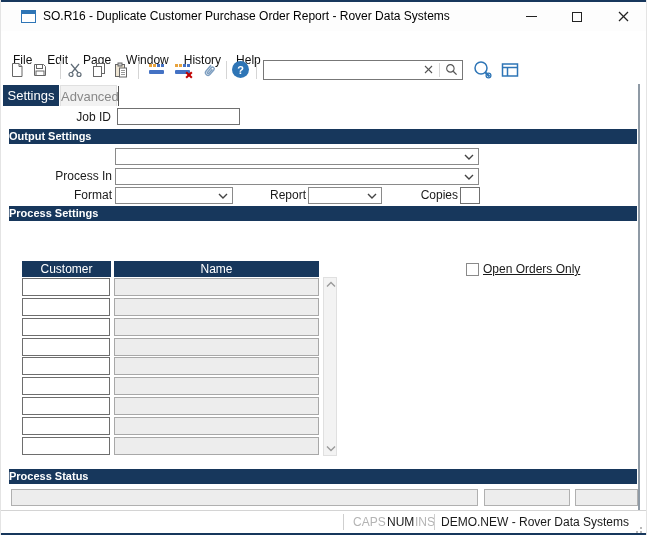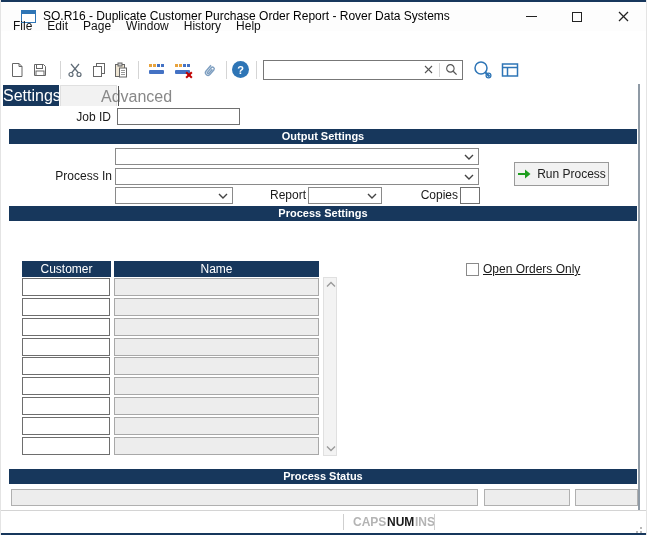--- a/index.html
+++ b/index.html
@@ -17,21 +17,21 @@
               display:flex; align-items:center; }
   .win-icon { position:absolute; left:20px; top:8px; width:15px; height:13px;
               border:1px solid #2E75B6; border-top:4px solid #2E75B6; background:#fff; }
   .title-text { position:absolute; left:42px; top:7px; font-size:12px; color:#000; white-space:nowrap; }
   .win-controls { position:absolute; right:0; top:0; height:29px; display:flex; }
   .win-btn { width:46px; height:29px; display:flex; align-items:center; justify-content:center; }
   .min-glyph { width:11px; height:1px; background:#222; display:block; }
   .max-glyph { width:10px; height:10px; border:1px solid #222; display:block; }
 
   
-  .menubar { position:absolute; left:0; right:10px; top:16px; height:20px; display:flex;
+  .menubar { position:absolute; left:0; right:10px; top:50px; height:20px; display:flex;
              padding-left:12px; align-items:center; }
   .menu-item { margin-right:15px; padding:2px 0; color:#111; cursor:default; }
 
   
   .toolbar { position:absolute; left:0; top:56px; height:27px; display:flex; align-items:center; padding-left:8px; }
   .tb-btn { display:flex; align-items:center; justify-content:center; }
   .tb-sep { width:1px; height:18px; background:#d5d5d5; }
   .searchbox { width:200px; height:20px; border:1px solid #777; background:#fff;
                display:flex; align-items:center; padding:0 4px; }
   .searchbox input { flex:1; min-width:0; border:none; outline:none; font:12px "Liberation Sans",sans-serif; }
@@ -40,31 +40,31 @@
   .mini-icon { position:relative; width:17px; height:15px; }
   .dash-row { position:absolute; left:0; top:2px; display:flex; gap:1px; }
   .dash-row span { width:3px; height:3px; display:block; }
   .mini-bar { position:absolute; left:0; top:8px; width:15px; height:4px; background:#4472C4; border-radius:1px; }
   .red-x { position:absolute; right:-1px; bottom:-2px; width:8px; height:8px; }
   .red-x:before, .red-x:after { content:""; position:absolute; left:3px; top:0; width:2px; height:8px; background:#C00000; }
   .red-x:before { transform:rotate(45deg); }
   .red-x:after  { transform:rotate(-45deg); }
 
   
-  .tab { position:absolute; top:85px; height:21px; line-height:21px; text-align:center; font-size:16px; cursor:default; }
+  .tab { position:absolute; top:85px; height:21px; line-height:21px; text-align:center; font-size:13px; cursor:default; }
   .tab-active   { left:2px;  width:56px; background:#17375C; color:#fff; }
-  .tab-inactive { left:59px; width:57px; background:#f2f2f2; color:#888; border:1px solid #e0e0e0; border-bottom:none;padding-left:40px; }
+  .tab-inactive { left:59px; width:57px; background:#f2f2f2; color:#888; border:1px solid #e0e0e0; border-bottom:none; }
   .tab-divider { position:absolute; left:117px; top:86px; width:1px; height:20px; background:#555; }
 
   
   .lbl { position:absolute; text-align:right; line-height:17px; height:17px; color:#1a1a1a; white-space:nowrap; }
   .txt { position:absolute; height:17px; border:1px solid #707070; background:#fff;
          font:12px "Liberation Sans",sans-serif; padding:0 3px; outline:none; }
   .navy-bar { position:absolute; left:8px; width:628px; height:15px; background:#17375C; color:#fff;
-              font-size:11px; font-weight:600; text-align:center; line-height:15px; }
+              font-size:11px; font-weight:600; line-height:15px; }
   .combo { position:absolute; height:17px; background:#fff; border:1px solid #8a8a8a; }
   .combo svg { position:absolute; right:4px; top:5px; }
   .run-btn { position:absolute; left:513px; top:162px; width:95px; height:24px; background:#f2f2f2;
              border:1px solid #9a9a9a; display:flex; align-items:center; justify-content:center; gap:6px;
              font-size:12px; color:#222; cursor:default; }
 
   
   .th { position:absolute; height:16px; background:#17375C; color:#fff; text-align:center;
         line-height:16px; font-size:12px; }
   .cell-input { position:absolute; left:21px; width:88px; height:18px; border:1px solid #6e6e6e; background:#fff;
@@ -77,21 +77,21 @@
   
   .checkbox { position:absolute; left:465px; top:263px; width:13px; height:13px;
               border:1px solid #8a8a8a; background:#fff; cursor:default; }
   .checkbox-label { position:absolute; left:482px; top:262px; line-height:15px;text-decoration:underline; }
 
   
   .status-field { position:absolute; top:489px; height:17px; background:#ededed; border:1px solid #b0b0b0; }
 
   
   .statusbar { position:absolute; left:0; right:0; top:510px; height:23px; background:#fff;
-               border-top:1px solid #d4d4d4;font-weight:bold; }
+               border-top:1px solid #d4d4d4; }
   .sb-sep { position:absolute; top:3px; width:1px; height:16px; background:#cfcfcf; }
   .sb-item { position:absolute; top:0; line-height:22px; font-size:12px; white-space:nowrap; }
   .sb-dim { color:#b4b4b4; }
   .grip { position:absolute; right:4px; bottom:4px; width:2px; height:2px; background:#b9b9b9;
           box-shadow:-4px 4px #b9b9b9, 0 4px #b9b9b9, -8px 8px #b9b9b9, -4px 8px #b9b9b9, 0 8px #b9b9b9; }
   svg { display:block; }
 </style>
 </head>
 <body>
 
@@ -243,41 +243,35 @@
     </svg>
   </div>
 
   <div class="lbl" style="left:0; width:111px; top:168px">Process In</div>
   <div class="combo" style="left:114px; top:168px; width:364px">
     <svg width="10" height="6" viewBox="0 0 10 6">
       <polyline points="1,1 5,5 9,1" fill="none" stroke="#444" stroke-width="1.4"></polyline>
     </svg>
   </div>
 
+  <div class="lbl" style="left:0; width:111px; top:187px">Format</div>
   <div class="combo" style="left:114px; top:187px; width:118px">
     <svg width="10" height="6" viewBox="0 0 10 6">
       <polyline points="1,1 5,5 9,1" fill="none" stroke="#444" stroke-width="1.4"></polyline>
     </svg>
   </div>
   <div class="lbl" style="left:240px; width:65px; top:187px">Report</div>
   <div class="combo" style="left:307px; top:187px; width:74px">
     <svg width="10" height="6" viewBox="0 0 10 6">
       <polyline points="1,1 5,5 9,1" fill="none" stroke="#444" stroke-width="1.4"></polyline>
     </svg>
   </div>
   <div class="lbl" style="left:385px; width:72px; top:187px">Copies</div>
   <input class="txt" style="left: 459px; top: 187px; width: 20px; padding: 0px 1px;" type="text" value="">
 
-  <div class="run-btn">
-    <svg width="14" height="10" viewBox="0 0 14 10">
-      <line x1="1" y1="5" x2="8.5" y2="5" stroke="#1E9E1E" stroke-width="2"></line>
-      <polygon points="8,0.5 13.5,5 8,9.5" fill="#1E9E1E"></polygon>
-    </svg>
-    <span>Run Process</span>
-  </div>
 
   <div class="navy-bar" style="top:206px">Process Settings</div>
 
   <div class="th" style="left:113px; top:261px; width:205px">Name</div>
   <div class="th" style="left:21px; top:261px; width:89px">Customer</div>
 
   <input class="cell-input" style="top: 278px;" value="">
   <div class="cell-name" style="top:278px"></div>
   <input class="cell-input" style="top: 298px;" value="">
   <div class="cell-name" style="top:298px"></div>
@@ -314,17 +308,18 @@
   <div class="status-field" style="left:574px; width:63px"></div>
 
   <div class="content-right-border"></div>
 
   <div class="statusbar">
     <span class="sb-sep" style="left:342px"></span>
     <span class="sb-item sb-dim" style="left:352px">CAPS</span>
     <span class="sb-item" style="left:386px">NUM</span>
     <span class="sb-item sb-dim" style="left:414px">INS</span>
     <span class="sb-sep" style="left:433px"></span>
+    <span class="sb-item" style="left:440px">DEMO.NEW - Rover Data Systems</span>
     <span class="grip"></span>
   </div>
 
   <div class="edge-bottom"></div>
 </div>
 
 </body></html>

